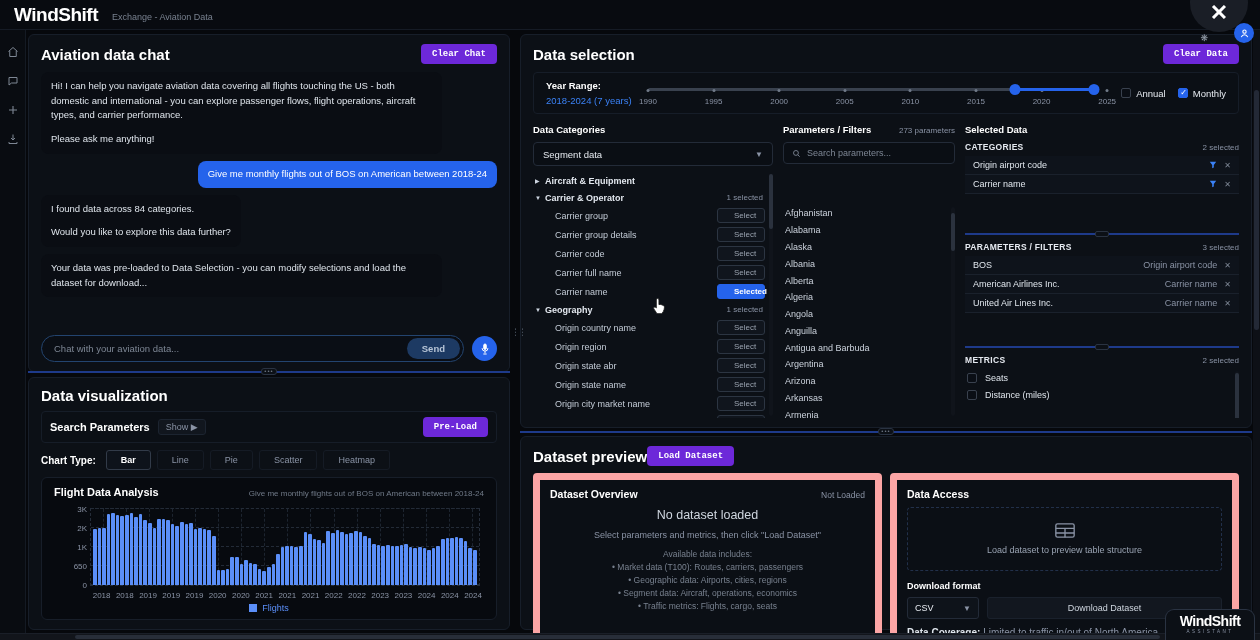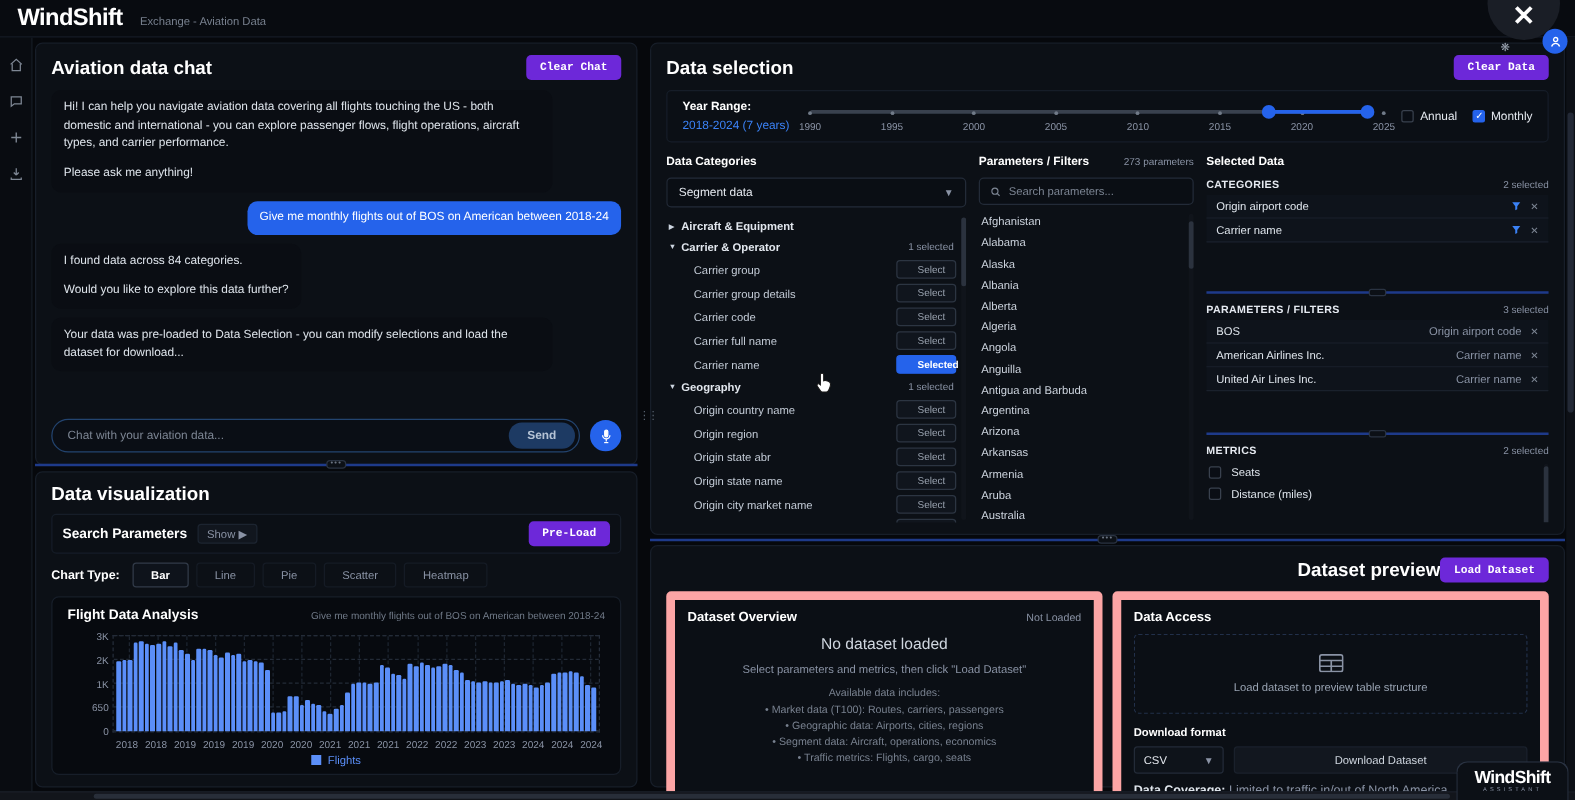--- a/index.html
+++ b/index.html
@@ -107,38 +107,38 @@
   .ti-label { font-size:9px; color:#c3cbd6; }
   .sel-btn { font-size:8px; color:#9aa3b0; border:1px solid #2c3542; background:#10151d; border-radius:3px; padding:2px 16px; width:48px; text-align:center; cursor:pointer; }
   .sel-btn.selected { background:#2563eb; border-color:#2563eb; color:#fff; font-weight:bold; }
   .mini-scroll { position:absolute; right:0; top:2px; bottom:2px; width:4px; background:#10141b; border-radius:2px; }
   .mini-thumb { position:absolute; left:0; right:0; background:#2b323e; border-radius:2px; }
 
   .col2 { width:172px; display:flex; flex-direction:column; }
   .col2-head { display:flex; justify-content:space-between; align-items:baseline; }
   .searchbox { border:1px solid #232b38; background:#0a0e14; border-radius:4px; height:22px; display:flex; align-items:center; gap:6px; padding:0 8px; margin:7px 0 5px; }
   .searchbox span { font-size:9px; color:#7d8694; }
-  .plist { flex:1; position:relative; overflow:hidden; padding-right:8px; }
+  .plist { flex:1; position:relative; overflow:hidden; padding-right:8px;margin-top:36px; }
   .p-item { font-size:9px; color:#ccd3dd; padding:3.4px 2px; cursor:pointer; }
 
   .col3 { flex:1; display:flex; flex-direction:column; overflow:hidden; }
   .sec-head { display:flex; justify-content:space-between; align-items:baseline; margin:7px 0 4px; }
   .sec-title { font-size:8.5px; font-weight:bold; color:#e5e9f0; letter-spacing:0.3px; }
   .srow { background:#0e131b; border-bottom:1px solid #1a212c; display:flex; justify-content:space-between; align-items:center; padding:4px 8px; font-size:9px; color:#dfe5ec; }
   .srow-icons { display:flex; align-items:center; gap:7px; }
   .x-ic { color:#7d8694; font-size:8px; cursor:pointer; }
   .frow-type { color:#8a93a5; }
   .sec-div { position:relative; border-top:2px solid #1e3a8a; margin:9px 0 0; }
   .sec-div .grip2 { position:absolute; left:50%; top:-4px; transform:translateX(-50%); width:14px; height:6px; background:#0c1016; border:1px solid #2a3342; border-radius:2px; }
   .metrics-list { position:relative; flex:1; overflow:hidden; padding-right:8px; }
   .m-item { display:flex; align-items:center; gap:8px; padding:3.6px 2px; font-size:9px; color:#dfe5ec; }
 
   
   #preview-panel { left:520px; top:436px; width:732px; height:194px; }
-  .prev-head { display:flex; justify-content:flex-end; align-items:center;margin-left:48px; }
+  .prev-head { display:flex; justify-content:flex-start; align-items:center; }
   .cards { display:flex; gap:8px; margin-top:7px; flex:1; }
   .card { flex:1; border:7px solid #fca5a5; background:#0b0f15; border-radius:4px; padding:8px 10px; overflow:hidden; }
   .card-head { display:flex; justify-content:space-between; align-items:baseline; }
   .card-title { font-size:10.5px; font-weight:bold; color:#fff; }
   .status { font-size:8.5px; color:#8a93a5; }
   .empty-center { text-align:center; margin-top:8px; }
   .empty-title { font-size:12.5px; color:#cfd6df; }
   .empty-sub { font-size:9px; color:#8a93a5; margin-top:8px; }
   .avail-head { font-size:8.5px; color:#78818f; margin-top:9px; }
   .avail-item { font-size:8.5px; color:#78818f; margin-top:3px; }

